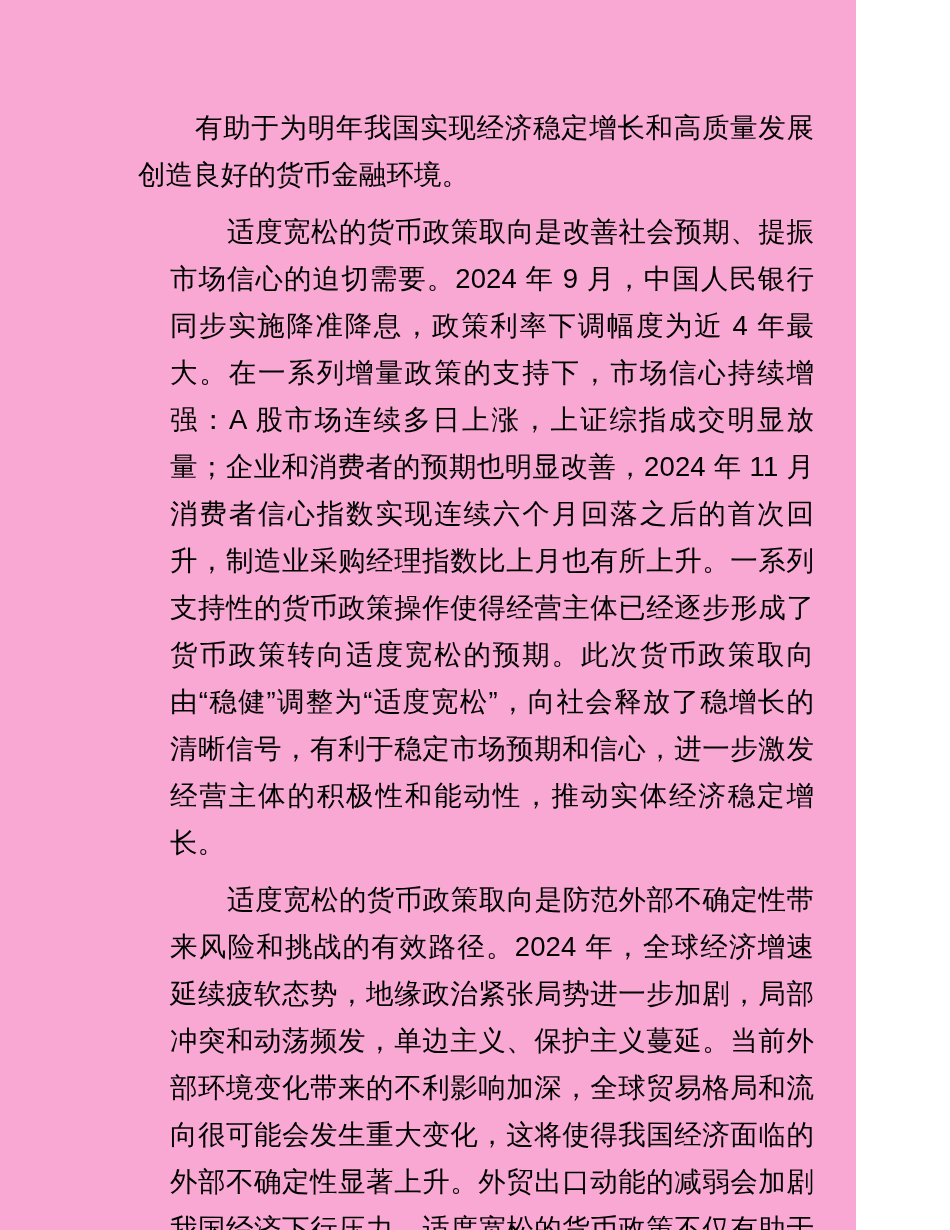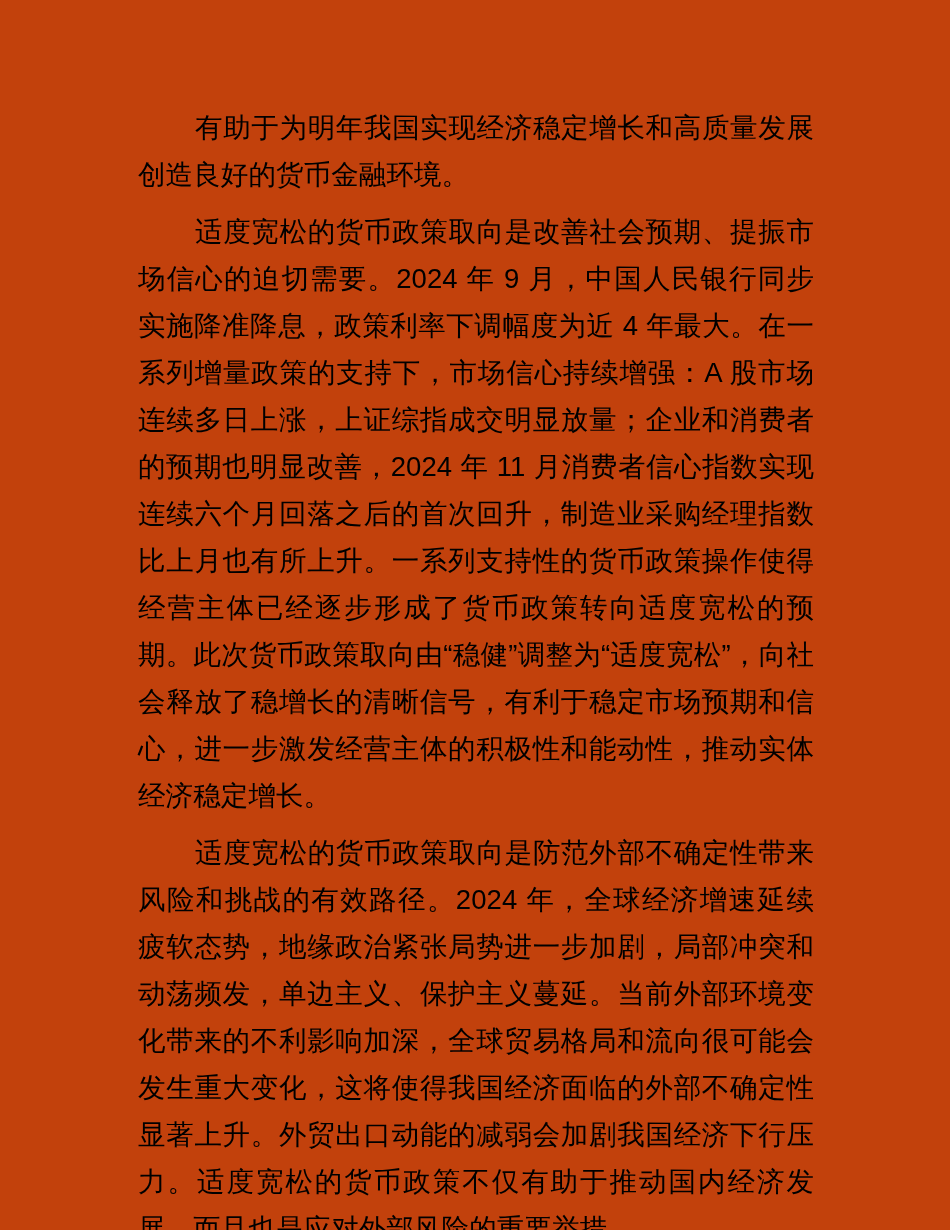--- a/index.html
+++ b/index.html
@@ -9,43 +9,44 @@
   }
   body {
     width: 950px;
     height: 1230px;
     font-family: "Liberation Sans", "DejaVu Sans", sans-serif;
     color: #000000;
     overflow: hidden;
   }
   .page {
     position: relative;
-    width: 950px;
+    width: 856px;
     height: 1230px;
-    background: #c2410c;
+    background: #f9a8d4;
     box-sizing: border-box;
   }
   .text-column {
     position: absolute;
     left: 138px;
     top: 104px;
     width: 676px;
   }
   .para {
     margin: 0 0 0 0;
     font-size: 27.5px;
     line-height: 47px;
     text-align: justify;
     text-justify: inter-character;
     text-align-last: left;
     letter-spacing: 0.1px;
     font-weight: 400;
   }
   .para + .para {
     margin-top: 10px;
+    margin-left: 32px;
   }
   .para-indent {
     text-indent: 57px;
   }
 </style>
 </head>
 <body>
 
 <div class="page">
   <div class="text-column">

